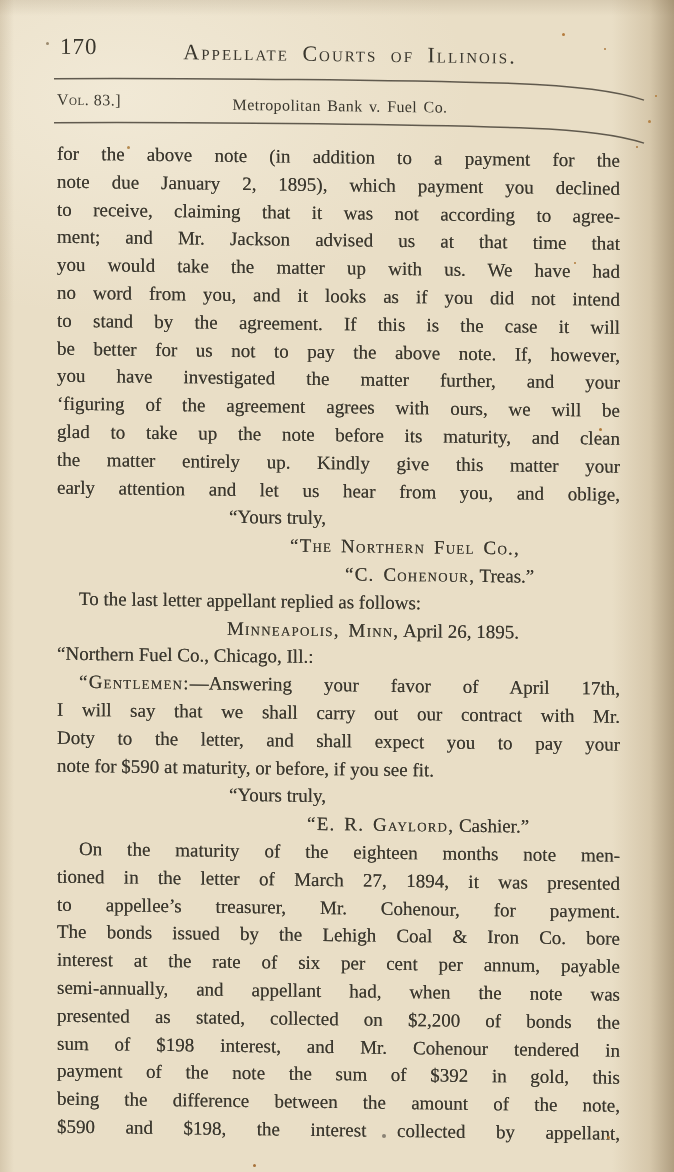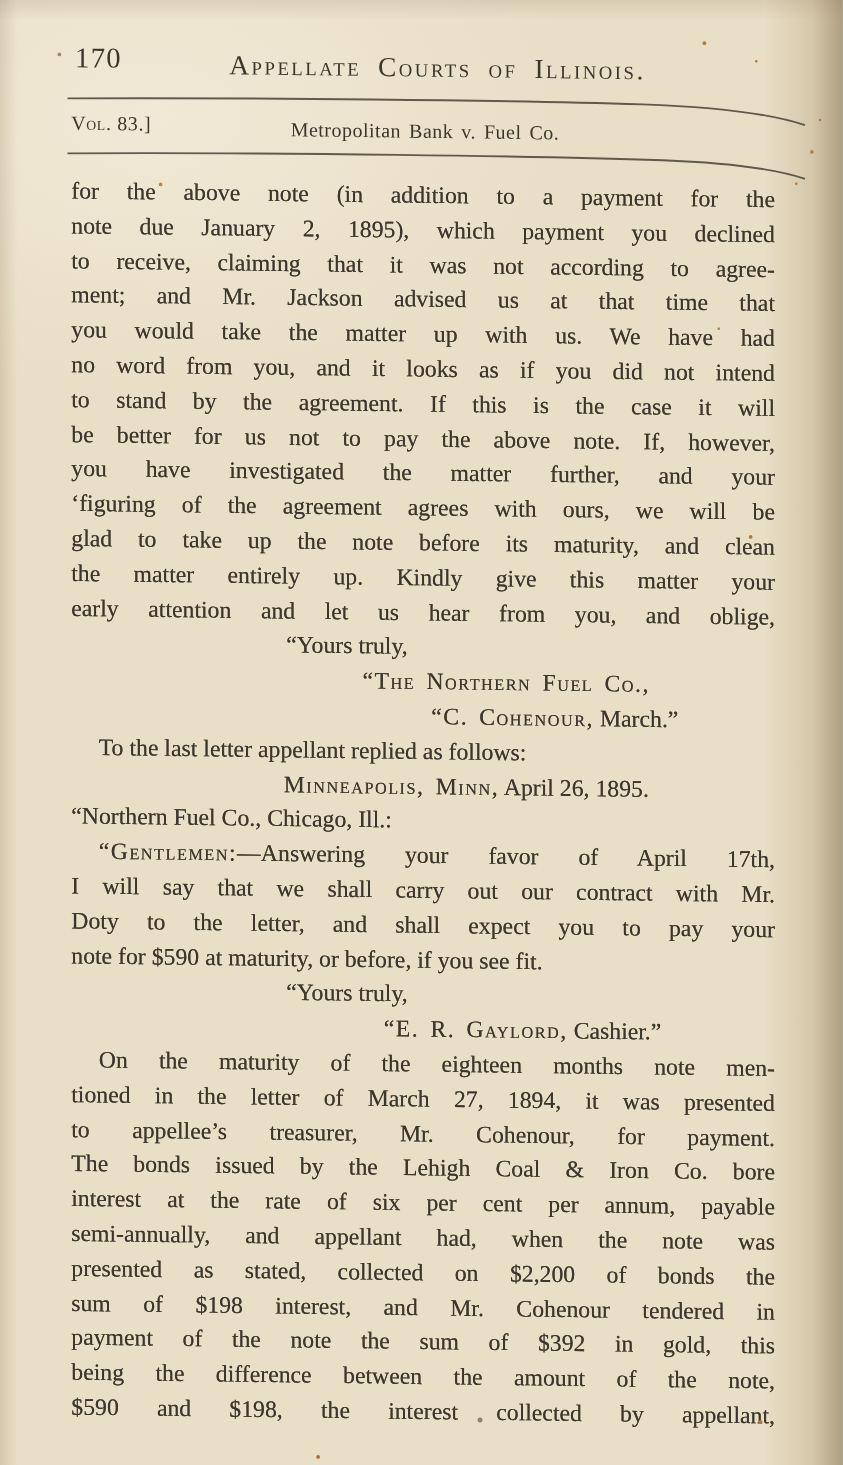--- a/index.html
+++ b/index.html
@@ -83,21 +83,21 @@
         <div class="ln j"><span>no word from you, and it looks as if you did not intend</span></div>
         <div class="ln j"><span>to stand by the agreement.  If this is the case it will</span></div>
         <div class="ln j"><span>be better for us not to pay the above note.  If, however,</span></div>
         <div class="ln j"><span>you have investigated the matter further, and your</span></div>
         <div class="ln j"><span>‘figuring of the agreement agrees with ours, we will be</span></div>
         <div class="ln j"><span>glad to take up the note before its maturity, and clean</span></div>
         <div class="ln j"><span>the matter entirely up.  Kindly give this matter your</span></div>
         <div class="ln j"><span>early attention and let us hear from you, and oblige,</span></div>
         <div class="ln l s1"><span>“Yours truly,</span></div>
         <div class="ln l s2"><span class="sc">“The Northern Fuel Co.,</span></div>
-        <div class="ln l s3"><span class="sc">“C. Cohenour,</span><span> March.”</span></div>
+        <div class="ln l s3"><span class="sc">“C. Cohenour,</span><span> Treas.”</span></div>
         <div class="ln ip"><span>To the last letter appellant replied as follows:</span></div>
         <div class="ln l dl"><span class="sc">Minneapolis, Minn,</span><span> April 26, 1895.</span></div>
         <div class="ln l"><span>“Northern Fuel Co., Chicago, Ill.:</span></div>
         <div class="ln jp"><span class="sc">“Gentlemen:</span><span>—Answering your favor of April 17th,</span></div>
         <div class="ln j"><span>I will say that we shall carry out our contract with Mr.</span></div>
         <div class="ln j"><span>Doty to the letter, and shall expect you to pay your</span></div>
         <div class="ln l"><span>note for $590 at maturity, or before, if you see fit.</span></div>
         <div class="ln l s1"><span>“Yours truly,</span></div>
         <div class="ln l s4"><span class="sc">“E. R. Gaylord,</span><span> Cashier.”</span></div>
         <div class="ln jp"><span>On the maturity of the eighteen months note men-</span></div>

